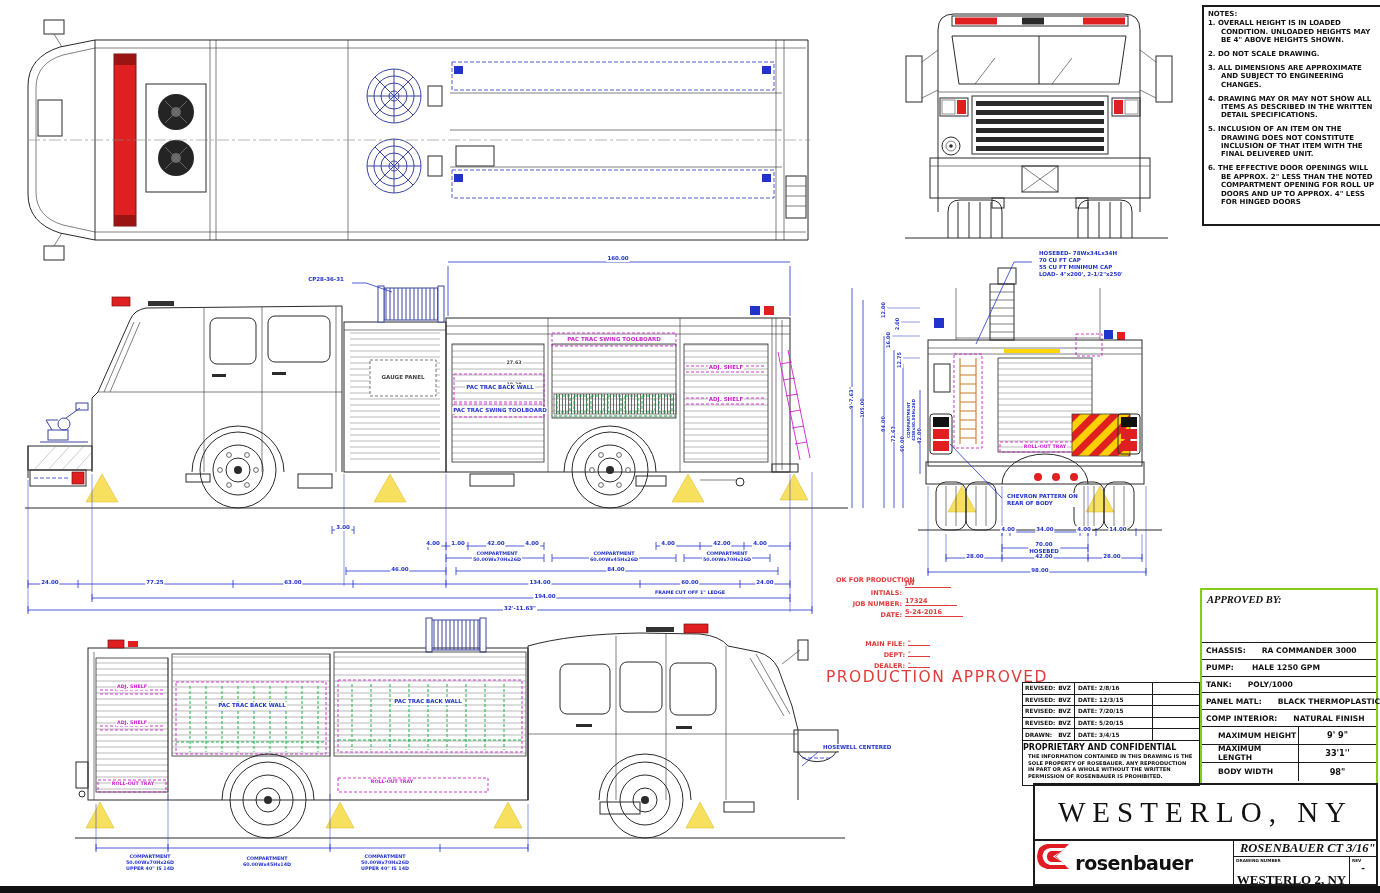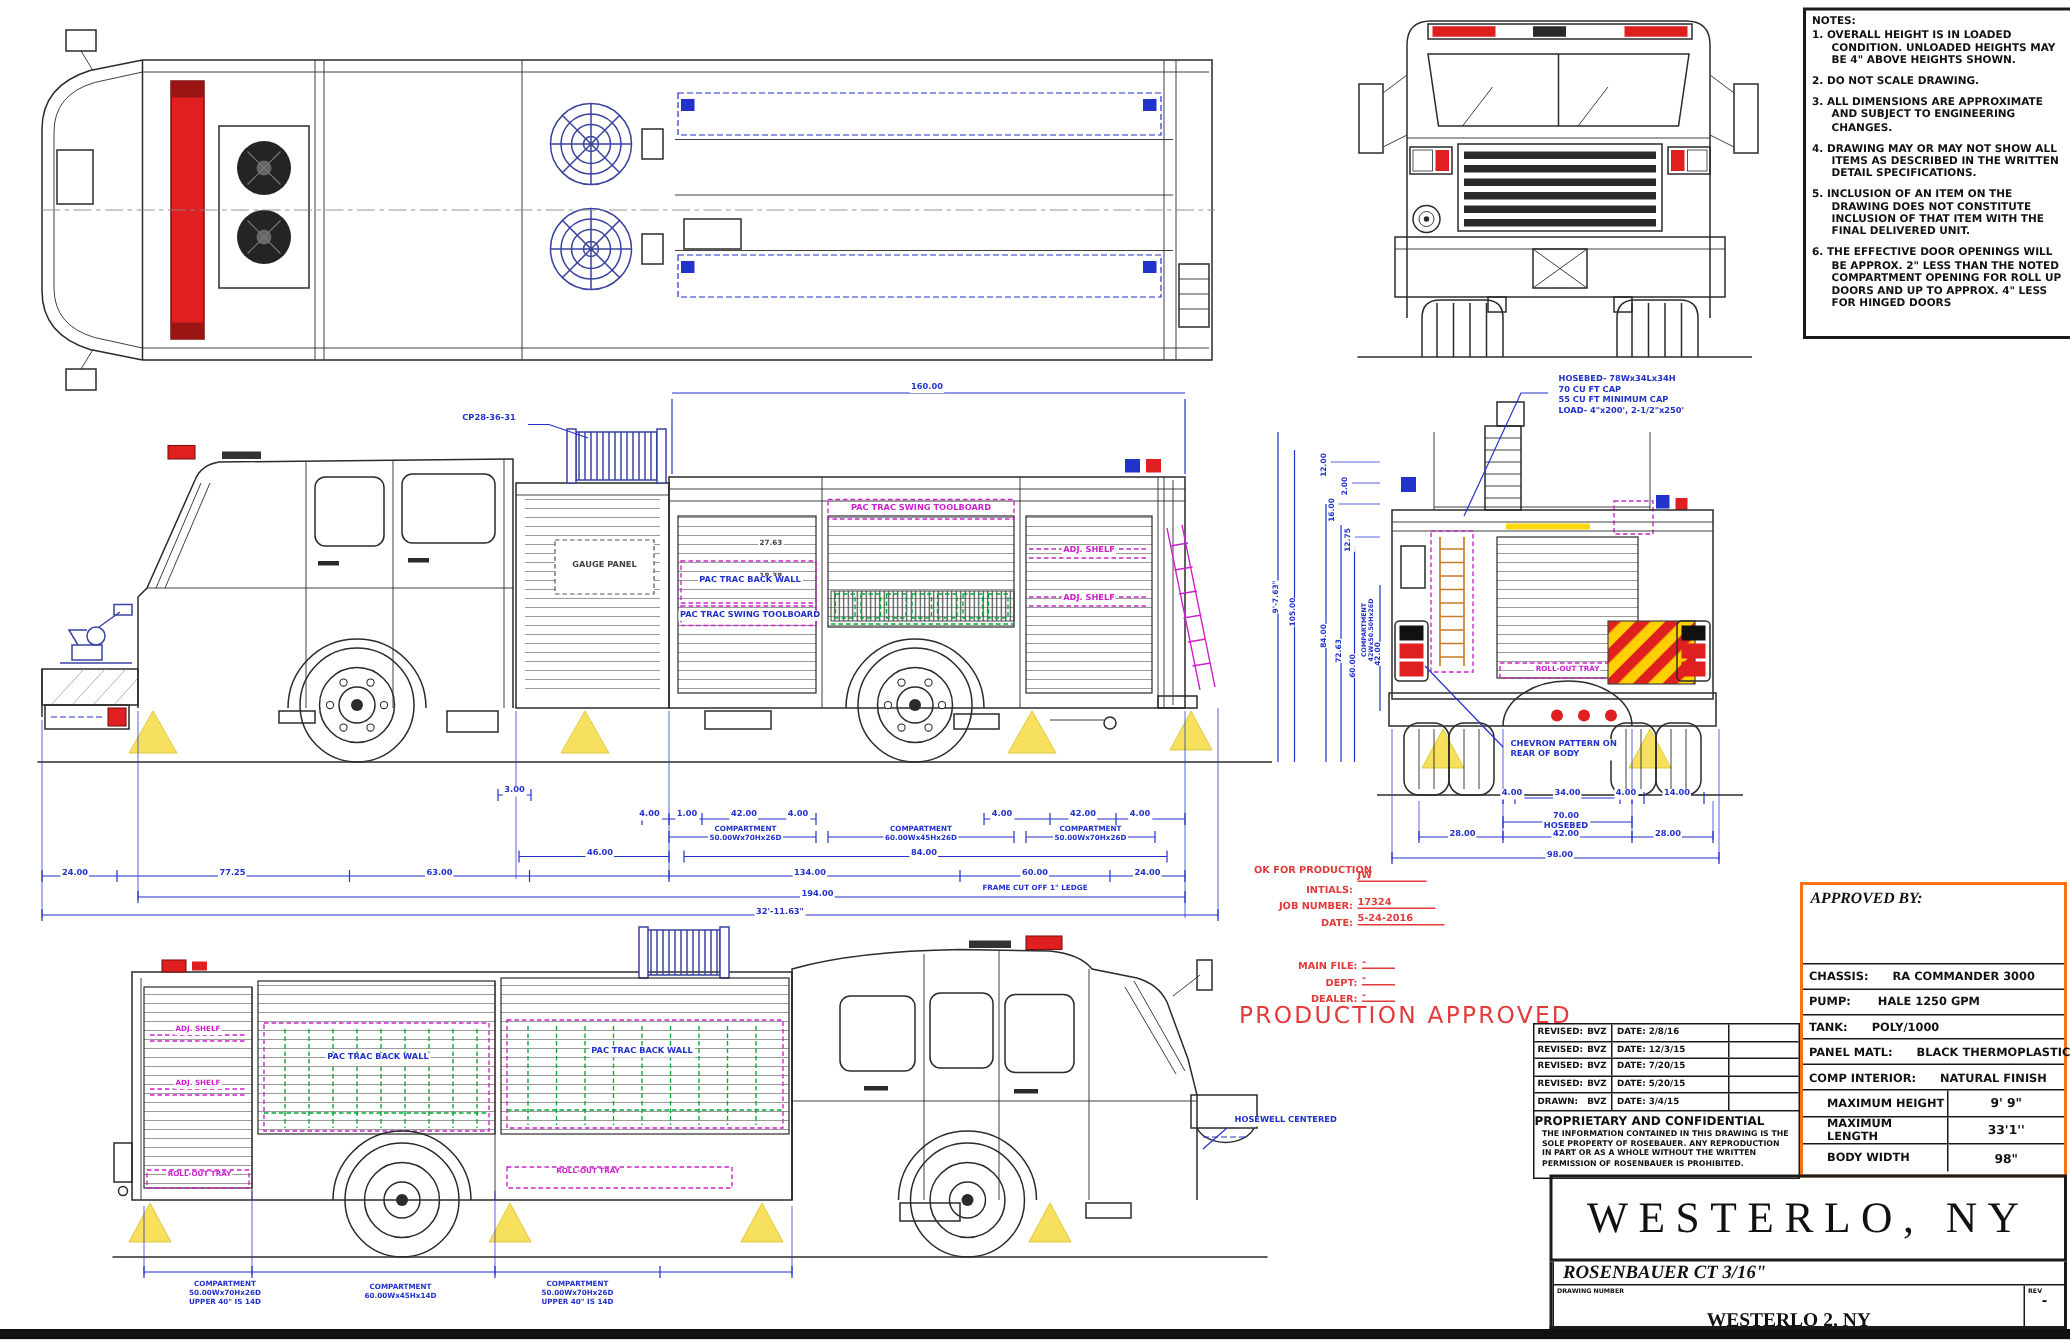--- a/index.html
+++ b/index.html
@@ -48,21 +48,21 @@
   .rev .c1{width:52px;padding-left:2px;display:flex;justify-content:space-between;padding-right:3px;border-right:1px solid #1a1a1a;height:100%;align-items:center;box-sizing:border-box}
   .rev .c2{width:78px;padding-left:3px;border-right:1px solid #1a1a1a;height:100%;display:flex;align-items:center;box-sizing:border-box}
   .rev .c3{flex:1}
 
   .prop{position:absolute;left:1022px;top:740px;width:178px;height:46px;border:1.5px solid #1a1a1a;border-top:none;
         box-sizing:border-box;text-align:left;padding-top:3px}
   .prop .t{font-size:8px;font-weight:700}
   .prop .b2{font-size:5.2px;font-weight:700;line-height:1.25;padding:1px 5px 0}
 
   
-  .tb{position:absolute;left:1200px;top:588px;width:178px;height:197px;border:2px solid #f97316;box-sizing:border-box}
+  .tb{position:absolute;left:1200px;top:588px;width:178px;height:197px;border:2px solid #84cc16;box-sizing:border-box}
   .tb .appr{height:53px;border-bottom:1.5px solid #1a1a1a;font-family:"Liberation Serif",serif;
             font-style:italic;font-weight:700;font-size:10.5px;padding:4px 0 0 5px;box-sizing:border-box}
   .tb .srow{height:16.8px;border-bottom:1.5px solid #1a1a1a;display:flex;align-items:center;
             font-size:7.6px;font-weight:700;padding-left:4px;box-sizing:border-box;white-space:nowrap}
   .tb .srow .v{margin-left:16px}
   .tb .drow{height:18px;border-bottom:1.5px solid #1a1a1a;display:flex;font-size:7.6px;font-weight:700;box-sizing:border-box}
   .tb .drow:last-child{border-bottom:none}
   .tb .drow .dl{width:96px;display:flex;align-items:center;padding-left:16px;box-sizing:border-box}
   .tb .drow .dv{flex:1;border-left:1.5px solid #1a1a1a;display:flex;align-items:center;justify-content:center;font-size:8.2px}
 
@@ -640,20 +640,28 @@
         <div class="dv">33'1''</div>
       </div>
   <div class="drow">
         <div class="dl">BODY WIDTH</div>
         <div class="dv">98"</div>
       </div>
 </div>
 
 <div class="cust">WESTERLO, NY</div>
 <div class="strip">
+  <div class="logo">
+    <svg width="36" height="32" viewBox="0 0 36 32">
+      <path d="M34,3 L12,3 Q3,4 2,15 Q2,26 12,28 L34,28 L21,15.5 Z" fill="#e01b22"></path>
+      <path d="M30,7 L15,7 Q8,8 7.5,15 Q8,22 15,24 L30,24 L20,15.5 Z" fill="#fff"></path>
+      <path d="M27,10 L16,10 Q12,11 12,15.5 Q12,20 16,21 L27,21 L18,15.5 Z" fill="#e01b22"></path>
+    </svg>
+    <span class="word">rosenbauer</span>
+  </div>
   <div class="right">
     <div class="model">ROSENBAUER CT 3/16"</div>
     <div class="dnrow">
       <div class="dncell">
         <div class="dnlabel">DRAWING NUMBER</div>
         <div class="dnum">WESTERLO 2, NY</div>
       </div>
       <div class="revcell">
         <div class="dnlabel">REV</div>
         <div class="revval">-</div>

